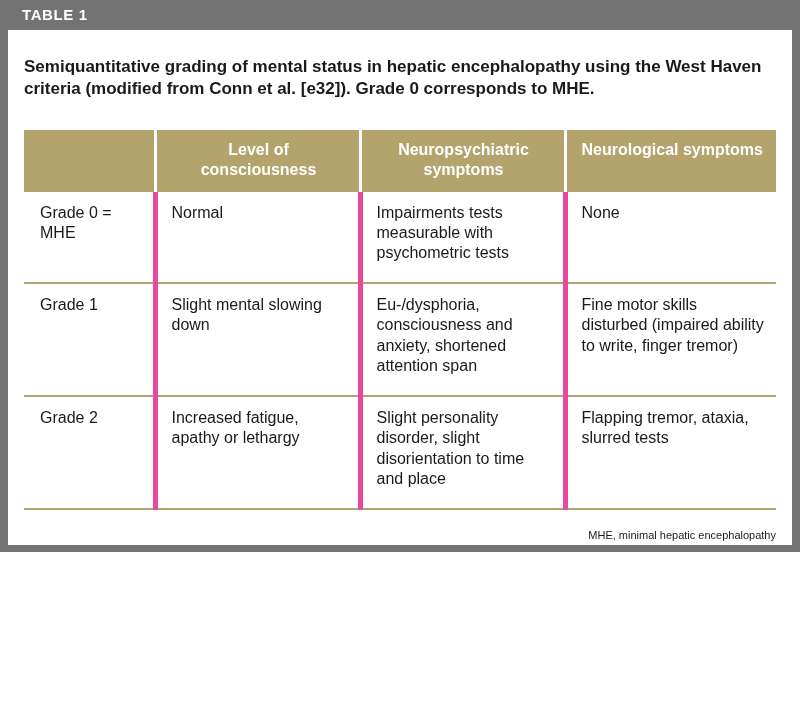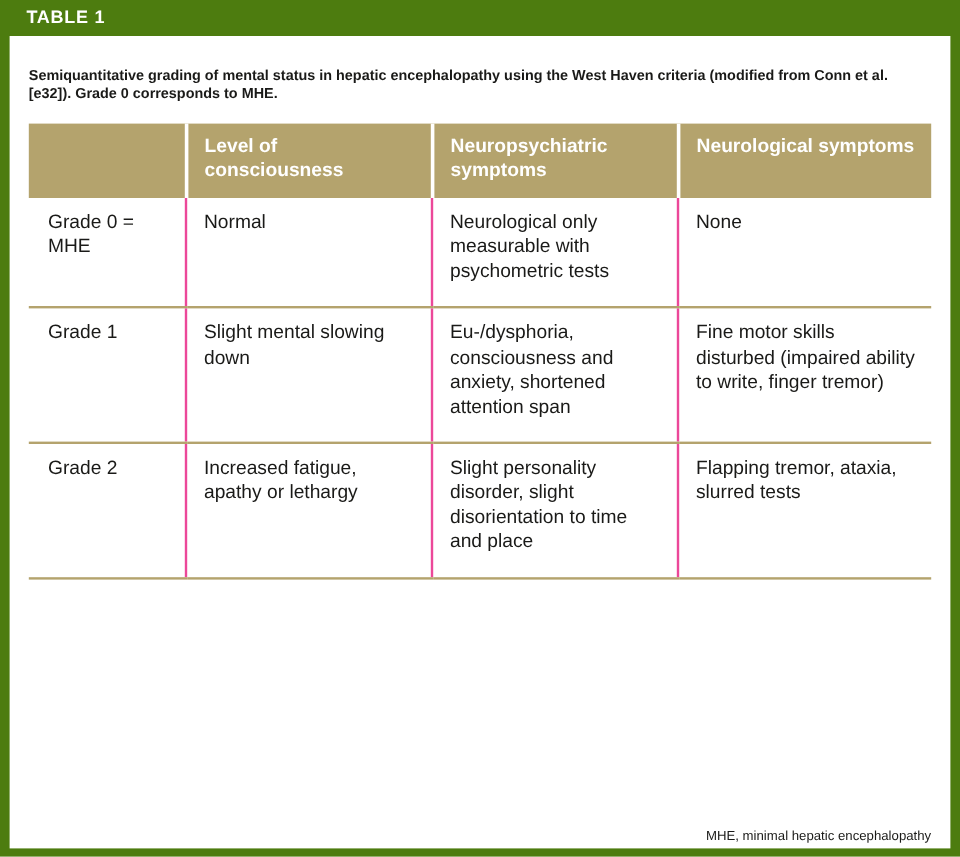--- a/index.html
+++ b/index.html
@@ -1,61 +1,61 @@
 <!DOCTYPE html>
 <html><head>
 <meta charset="utf-8">
 <style>
   html,body { margin:0; padding:0; background:#fff; font-family:"Liberation Sans", sans-serif; }
   .page {
     position:relative;
-    width:800px; height:714px;
-    background:#4d7c0f;
+    width:800px; height:552px;
+    background:#737373;
     overflow:hidden;
   }
   .banner-label {
     position:absolute; top:0; left:0; height:30px;
     line-height:30px; padding-left:22px;
     color:#ffffff; font-weight:bold; font-size:15px;
     letter-spacing:0.6px;
   }
   .inner {
     position:absolute; top:30px; left:8px; right:8px; bottom:7px;
     background:#ffffff;
   }
   .caption {
-    margin:26px 18px 16px 16px;
-    font-size:12px; font-weight:bold; color:#1a1a18;
+    margin:26px 18px 30px 16px;
+    font-size:17px; font-weight:bold; color:#1a1a18;
     line-height:1.28;
   }
   table.grading {
     border-collapse:collapse;
     margin:0 16px;
     width:752px;
     table-layout:fixed;
     font-size:16px;
     color:#1a1a18;
   }
   thead th {
     background:#b4a36d;
     color:#ffffff;
     font-weight:bold;
-    text-align:left;
+    text-align:center;
     vertical-align:top;
     padding:10px 12px 12px 14px;
     line-height:1.25;
   }
   thead th + th { border-left:3px solid #ffffff; }
   tbody td {
     vertical-align:top;
     padding:11px 12px 18px 14px;
     line-height:1.28;
     border-bottom:2px solid #b4a36d;
   }
-  tbody td + td { border-left:2px solid #ec4899; }
+  tbody td + td { border-left:5px solid #ec4899; }
   td.grade { padding-left:16px; }
   .footnote {
     position:absolute; right:16px; bottom:4px;
     font-size:11px; color:#1a1a18;
   }
 </style>
 </head>
 <body>
 
 <div class="page">
@@ -76,21 +76,21 @@
           <th></th>
           <th>Level of consciousness</th>
           <th>Neuropsychiatric symptoms</th>
           <th>Neurological symptoms</th>
         </tr>
       </thead>
       <tbody>
         <tr>
           <td class="grade">Grade 0 = MHE</td>
           <td>Normal</td>
-          <td>Neurological only measurable with psychometric tests</td>
+          <td>Impairments tests measurable with psychometric tests</td>
           <td>None</td>
         </tr>
         <tr>
           <td class="grade">Grade 1</td>
           <td>Slight mental slowing down</td>
           <td>Eu-/dysphoria, consciousness and anxiety, shortened attention span</td>
           <td>Fine motor skills disturbed (impaired ability to write, finger tremor)</td>
         </tr>
         <tr>
           <td class="grade">Grade 2</td>

